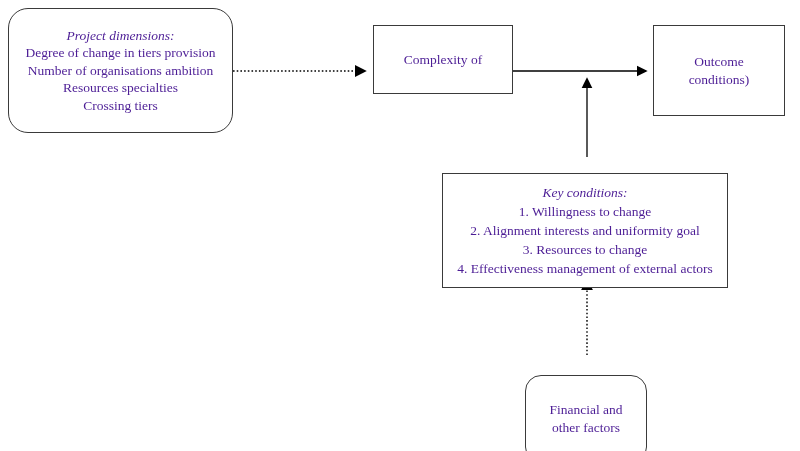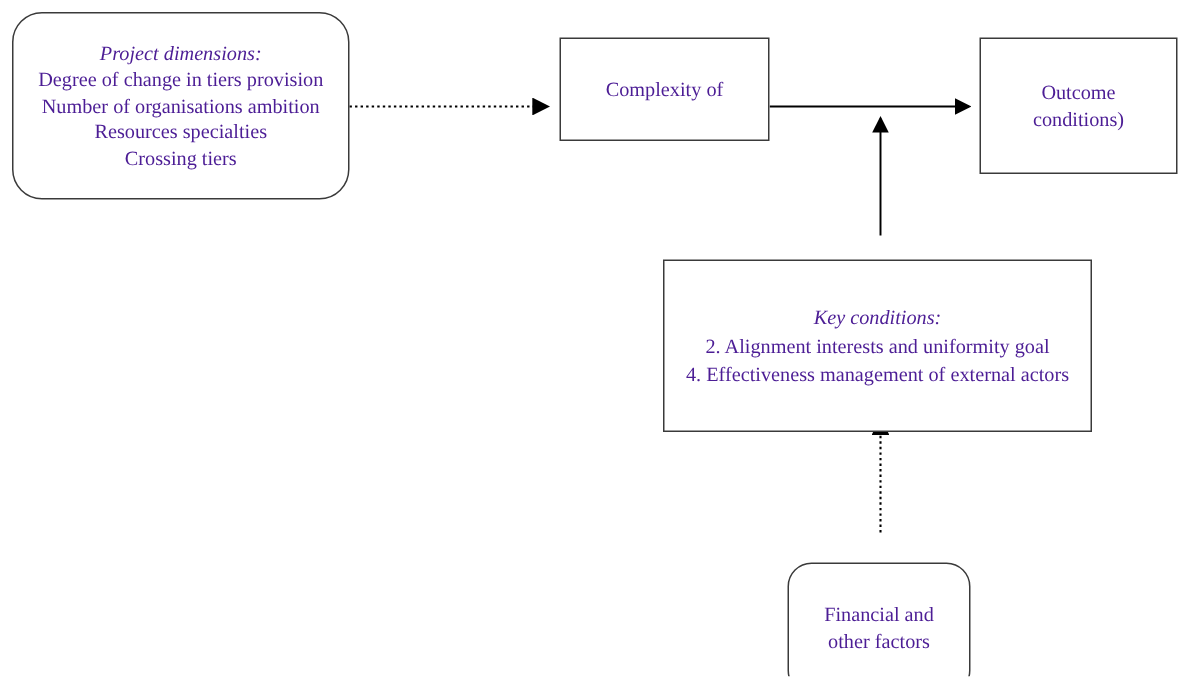--- a/index.html
+++ b/index.html
@@ -109,21 +109,23 @@
     <div>Complexity of</div>
   </div>
 
   <div class="node" id="node-outcome">
     <div>Outcome</div>
     <div>conditions)</div>
   </div>
 
   <div class="node" id="node-key-conditions">
     <div class="title">Key conditions:</div>
+    <div>1. Willingness to change</div>
     <div>2. Alignment interests and uniformity goal</div>
+    <div>3. Resources to change</div>
     <div>4. Effectiveness management of external actors</div>
   </div>
 
   <div class="node rounded" id="node-financial">
     <div>Financial and</div>
     <div>other factors</div>
   </div>
 
 </div>
 

